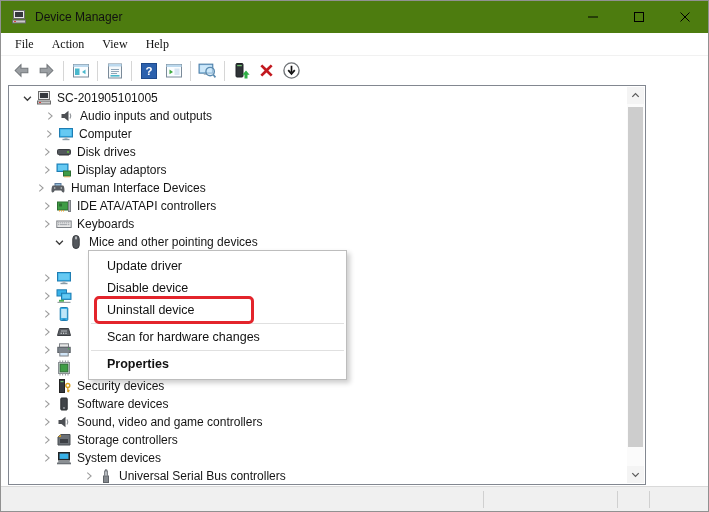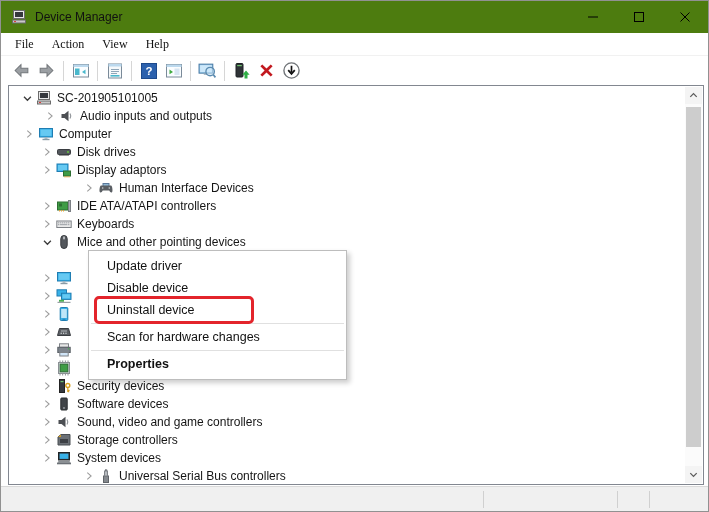--- a/index.html
+++ b/index.html
@@ -17,21 +17,21 @@
   .ctrl { width:46px; height:100%; display:flex; align-items:center; justify-content:center; }
   
   .menubar { position:absolute; top:32px; left:0; right:0; height:23px; display:flex; align-items:center; padding-left:5px; border-bottom:1px solid #f1f1f1; background:#fff; }
   .menu-item { padding:0 9px; font-size:12px; line-height:22px;font-family:Liberation Serif, serif; }
   
   .toolbar { position:absolute; top:55px; left:0; right:0; height:29px; display:flex; align-items:center; padding-left:8px; background:#fff; }
   .tbtn { width:25px; height:25px; display:flex; align-items:center; justify-content:center; flex:none; }
   .tsep { width:1px; height:20px; background:#d6d6d6; margin:0 4px; flex:none; }
   .icn { display:flex; align-items:center; justify-content:center; }
   
-  .content { position:absolute; top:84px; left:7px; width:696px; height:400px; border:1px solid #828790; background:#fff; }
+  .content { position:absolute; top:84px; left:7px; width:638px; height:400px; border:1px solid #828790; background:#fff; }
   .tree { position:absolute; top:1px; left:1px; right:18px; bottom:1px; overflow:hidden; padding-top:2px; }
   .trow { height:18px; display:flex; align-items:center; white-space:nowrap; }
   .chev { width:14px; height:14px; flex:none; display:flex; align-items:center; justify-content:center; }
   .ticon { width:16px; height:16px; flex:none; margin:0 5px 0 2px; display:flex; align-items:center; justify-content:center; }
   .tlabel { font-size:12px; color:#151515; }
   
   .scrollbar { position:absolute; top:1px; right:1px; bottom:1px; width:17px; background:#fbfbfb; }
   .sb-btn { position:absolute; left:0; width:17px; height:17px; background:#f4f4f4; display:flex; align-items:center; justify-content:center; }
   .sb-up { top:0; } .sb-down { bottom:0; }
   .sb-thumb { position:absolute; left:1px; width:15px; top:20px; height:340px; background:#cdcdcd; }
@@ -218,21 +218,21 @@
             </svg>
           </span>
           <span class="ticon">
             <svg viewBox="0 0 16 16" width="16" height="16">
               <path d="M2.5 6h3L9.5 2.8v10.4L5.5 10h-3z" fill="#4d5054"></path>
               <path d="M11 5.5q1.6 2.5 0 5" fill="none" stroke="#8b8f94" stroke-width="1.1"></path>
             </svg>
           </span>
           <span class="tlabel">Audio inputs and outputs</span>
         </div>
-        <div class="trow" style="padding-left: 12px; align-items: center;">
+        <div class="trow" style="padding-left: 32px; align-items: center;">
           <span class="chev">
             <svg viewBox="0 0 14 14" width="12" height="12">
               <path d="M5 3l4.5 4L5 11" fill="none" stroke="#9b9b9b" stroke-width="1.2"></path>
             </svg>
           </span>
           <span class="ticon">
             <svg viewBox="0 0 16 16" width="16" height="16">
               <rect x="1.5" y="2.5" width="13" height="8.5" fill="#38b1e8" stroke="#1f7db2"></rect>
               <rect x="2.6" y="3.6" width="10.8" height="6.3" fill="#66c9f2"></rect>
               <rect x="6.5" y="11" width="3" height="1.8" fill="#9fb3bf"></rect>
@@ -267,21 +267,21 @@
               <rect x="1" y="2" width="11" height="7.5" fill="#38b1e8" stroke="#1f7db2"></rect>
               <rect x="2" y="3" width="9" height="5.5" fill="#66c9f2"></rect>
               <rect x="7.5" y="9" width="7" height="5" fill="#3f9c46" stroke="#2c6e31"></rect>
               <rect x="8.5" y="14" width="1" height="1.5" fill="#e8a33d"></rect>
               <rect x="10.5" y="14" width="1" height="1.5" fill="#e8a33d"></rect>
               <rect x="12.5" y="14" width="1" height="1.5" fill="#e8a33d"></rect>
             </svg>
           </span>
           <span class="tlabel">Display adaptors</span>
         </div>
-        <div class="trow" style="padding-left: 48px; margin-left: 24px;">
+        <div class="trow" style="padding-left: 24px;">
           <span class="chev">
             <svg viewBox="0 0 14 14" width="12" height="12">
               <path d="M5 3l4.5 4L5 11" fill="none" stroke="#9b9b9b" stroke-width="1.2"></path>
             </svg>
           </span>
           <span class="ticon">
             <svg viewBox="0 0 16 16" width="16" height="16">
               <rect x="5" y="3.5" width="6" height="3.5" fill="#8fb7d4" stroke="#5a789a"></rect>
               <path d="M3 5.5C1.6 5.8 1 11.5 2 12.3c.9.7 2.2-.4 2.7-1.8h6.6c.5 1.4 1.8 2.5 2.7 1.8 1-.8.4-6.5-1-6.8z" fill="#5a5e63"></path>
               <circle cx="4.7" cy="8" r="0.8" fill="#cfd3d7"></circle>
@@ -325,21 +325,21 @@
                 <rect x="10" y="6.2" width="1.4" height="1.2"></rect>
                 <rect x="12" y="6.2" width="1.4" height="1.2"></rect>
                 <rect x="2" y="8" width="1.4" height="1.2"></rect>
                 <rect x="4" y="8" width="7.4" height="1.2"></rect>
                 <rect x="12" y="8" width="1.4" height="1.2"></rect>
               </g>
             </svg>
           </span>
           <span class="tlabel">Keyboards</span>
         </div>
-        <div class="trow" style="padding-left: 30px;">
+        <div class="trow" style="padding-left: 42px;">
           <span class="chev">
             <svg viewBox="0 0 14 14" width="12" height="12">
               <path d="M3.5 5.5l4 4.2 4-4.2" fill="none" stroke="#3b3b3b" stroke-width="1.5"></path>
             </svg>
           </span>
           <span class="ticon">
             <svg viewBox="0 0 16 16" width="16" height="16">
               <rect x="4.8" y="1.5" width="6.4" height="13" rx="3.2" fill="#54585d" stroke="#3a3d41"></rect>
               <line x1="8" y1="2.2" x2="8" y2="5.5" stroke="#c7cace" stroke-width="1"></line>
               <rect x="7.3" y="3" width="1.4" height="2" rx="0.6" fill="#c7cace"></rect>

